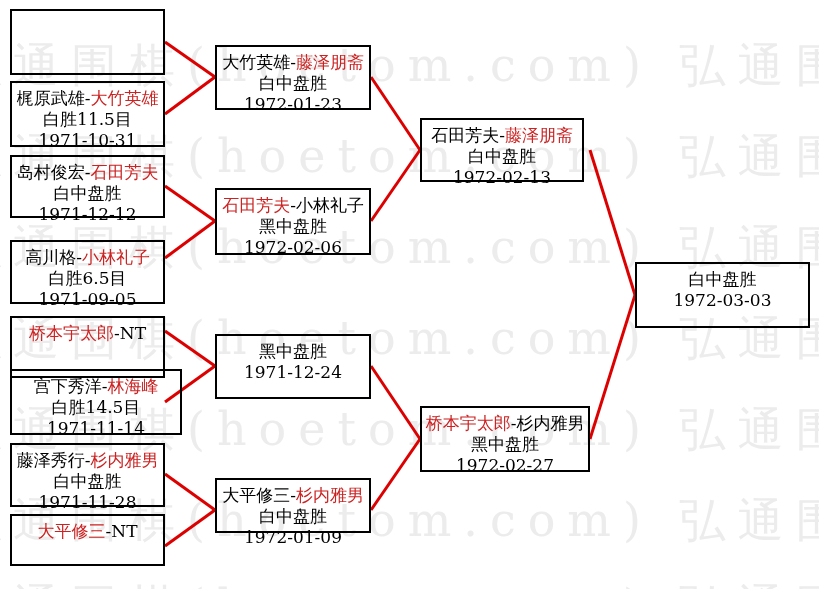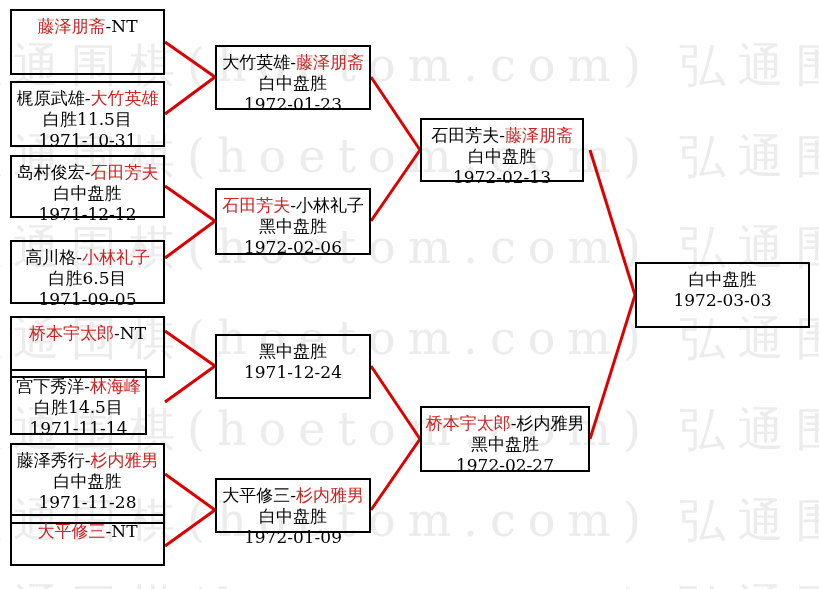--- a/index.html
+++ b/index.html
@@ -51,21 +51,20 @@
     <line x1="165" y1="546" x2="215" y2="510"></line>
     <line x1="371" y1="77" x2="420" y2="150"></line>
     <line x1="371" y1="221" x2="420" y2="150"></line>
     <line x1="371" y1="366" x2="420" y2="439"></line>
     <line x1="371" y1="510" x2="420" y2="439"></line>
     <line x1="590" y1="150" x2="635" y2="295"></line>
     <line x1="590" y1="439" x2="635" y2="295"></line>
   </svg>
 
   <div class="box" style="left:10px;top:9px;width:155px;height:66px">
-    <div class="bline"><span class="red">藤泽朋斋</span><span class="sep">-</span><span class="black">NT</span></div>
     <div class="bline"></div>
     <div class="bline"></div>
   </div>
 
   <div class="box" style="left:10px;top:81px;width:155px;height:66px">
     <div class="bline"><span class="black">梶原武雄</span><span class="sep">-</span><span class="red">大竹英雄</span></div>
     <div class="bline">白胜11.5目</div>
     <div class="bline">1971-10-31</div>
   </div>
 
@@ -80,27 +79,27 @@
     <div class="bline">白胜6.5目</div>
     <div class="bline">1971-09-05</div>
   </div>
 
   <div class="box" style="left:10px;top:316px;width:155px;height:62px">
     <div class="bline"><span class="red">桥本宇太郎</span><span class="sep">-</span><span class="black">NT</span></div>
     <div class="bline"></div>
     <div class="bline"></div>
   </div>
 
-  <div class="box" style="left:10px;top:369px;width:137px;height:66px">
+  <div class="box" style="left:10px;top:369px;width:172px;height:66px">
     <div class="bline"><span class="black">宫下秀洋</span><span class="sep">-</span><span class="red">林海峰</span></div>
     <div class="bline">白胜14.5目</div>
     <div class="bline">1971-11-14</div>
   </div>
 
-  <div class="box" style="left:10px;top:443px;width:155px;height:81px">
+  <div class="box" style="left:10px;top:443px;width:155px;height:64px">
     <div class="bline"><span class="black">藤泽秀行</span><span class="sep">-</span><span class="red">杉内雅男</span></div>
     <div class="bline">白中盘胜</div>
     <div class="bline">1971-11-28</div>
   </div>
 
   <div class="box" style="left:10px;top:514px;width:155px;height:52px">
     <div class="bline"><span class="red">大平修三</span><span class="sep">-</span><span class="black">NT</span></div>
     <div class="bline"></div>
     <div class="bline"></div>
   </div>

